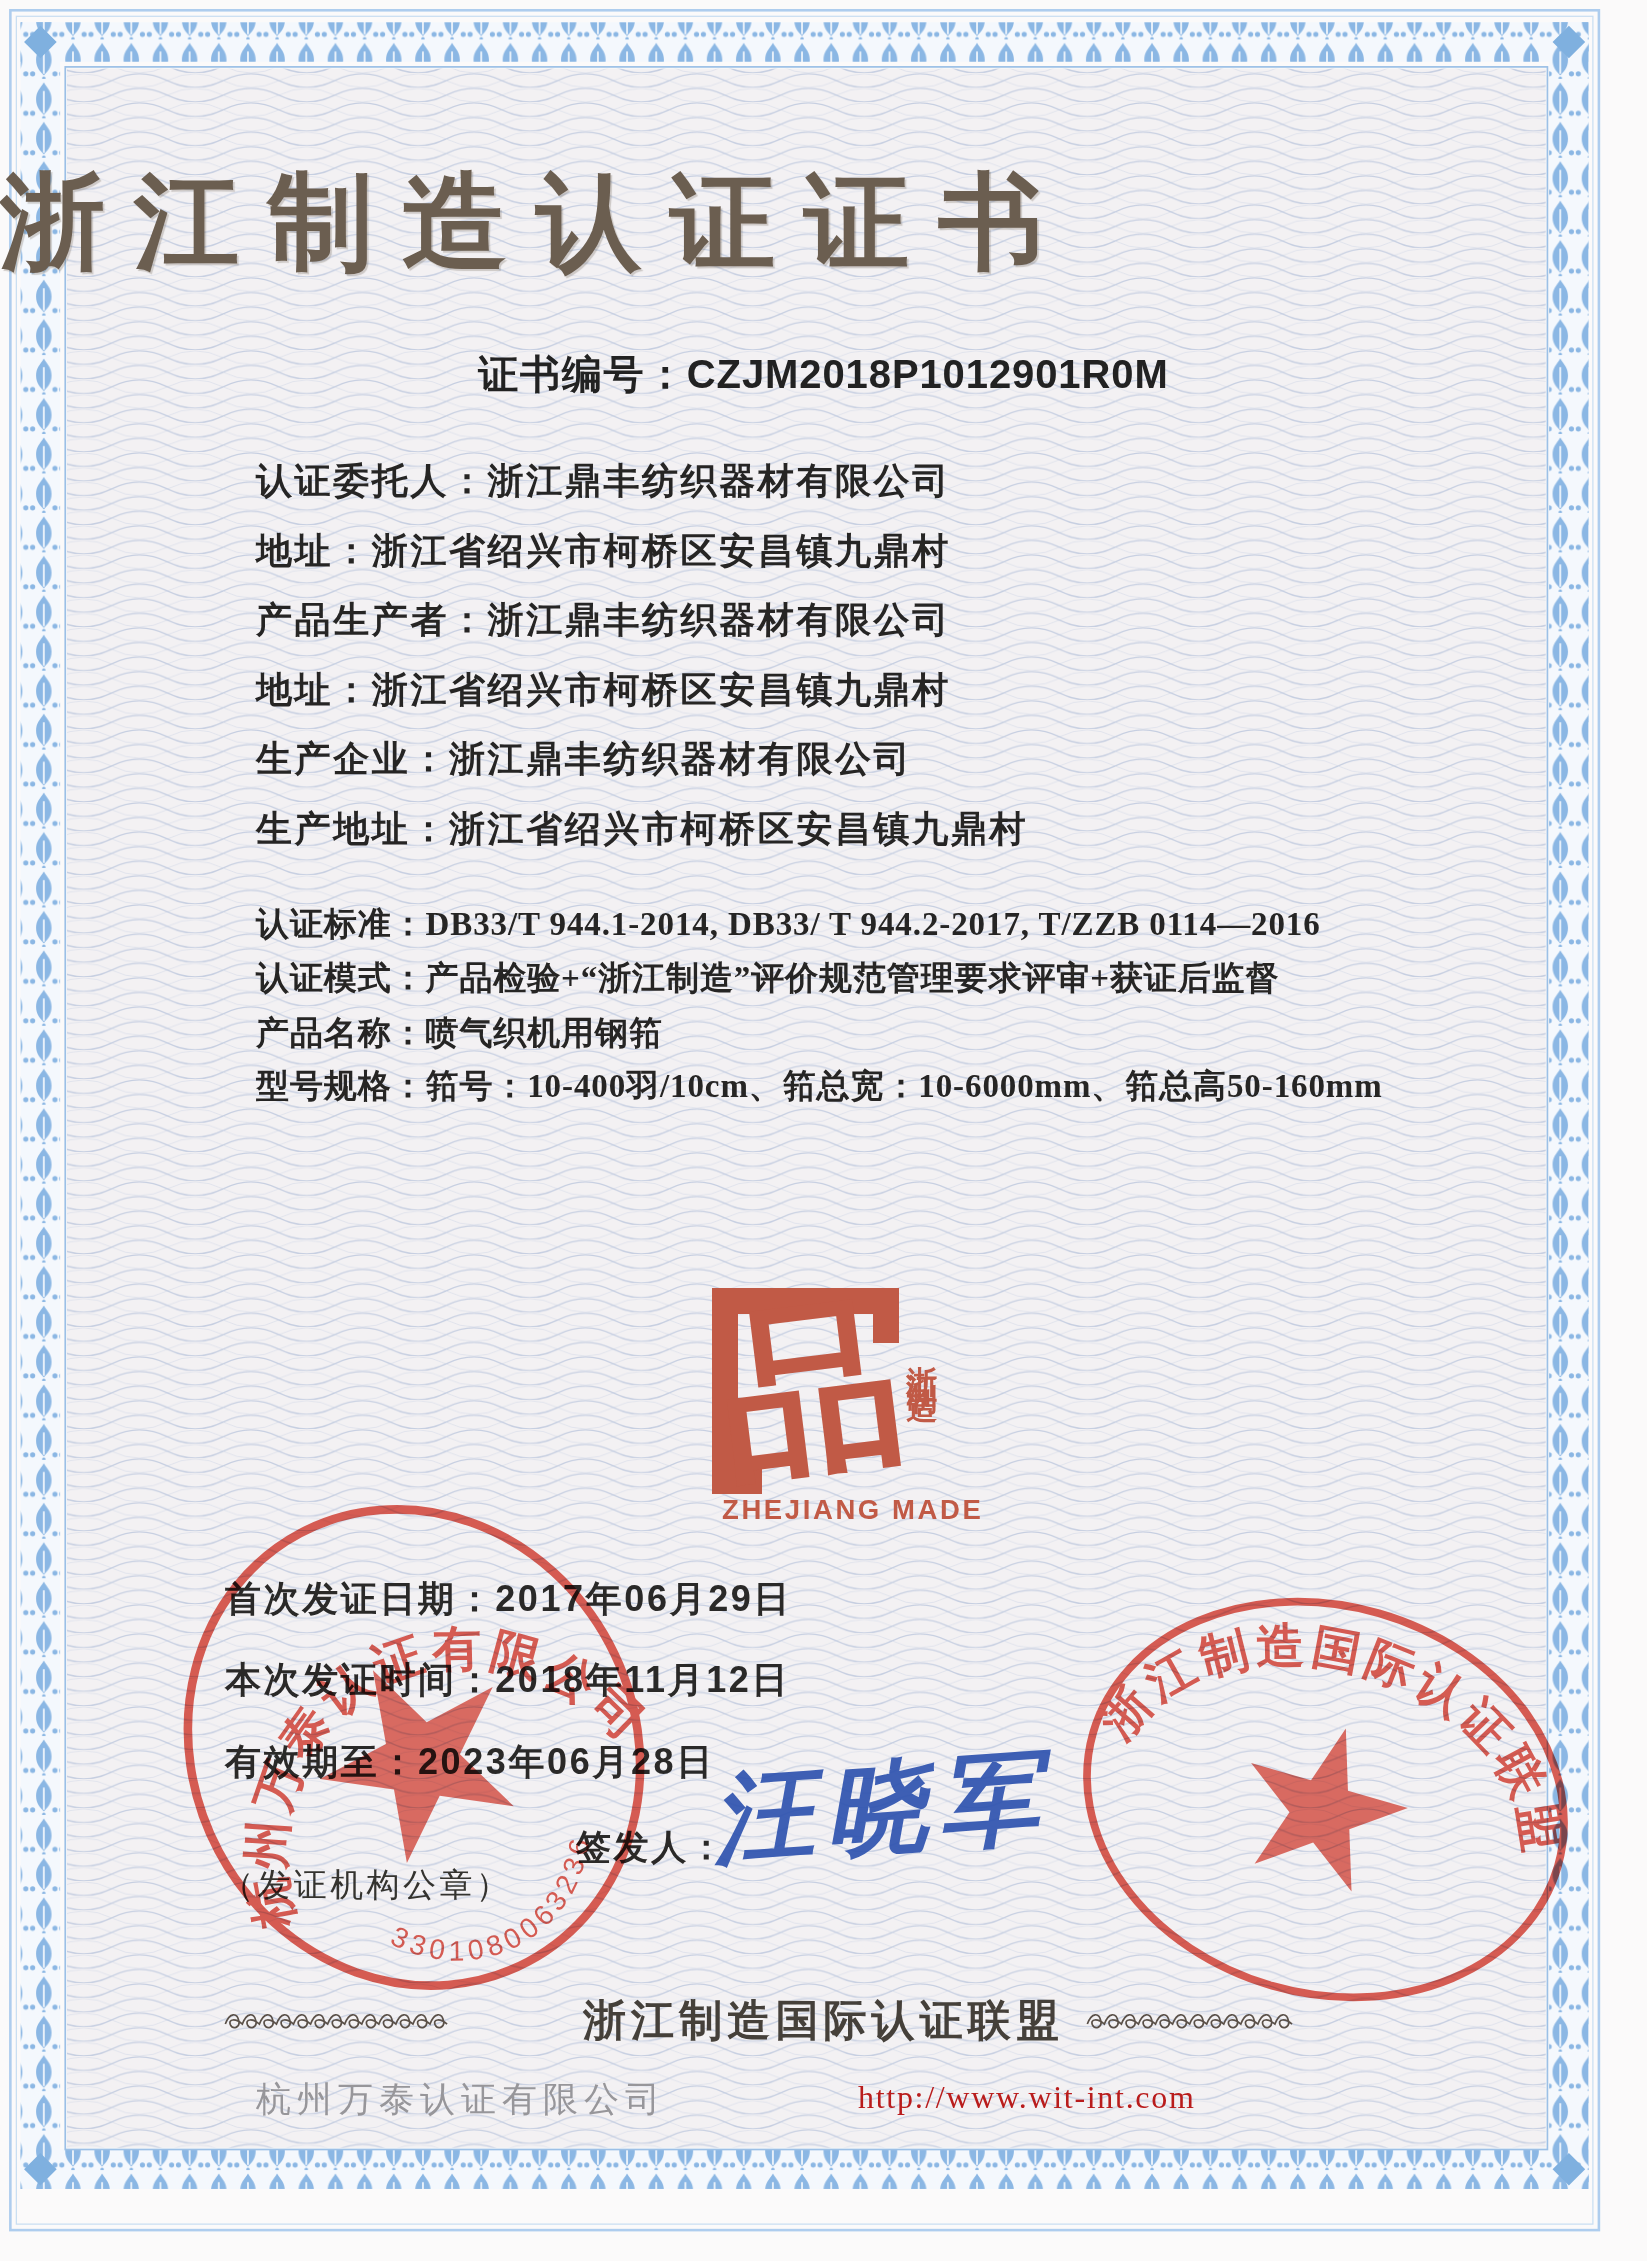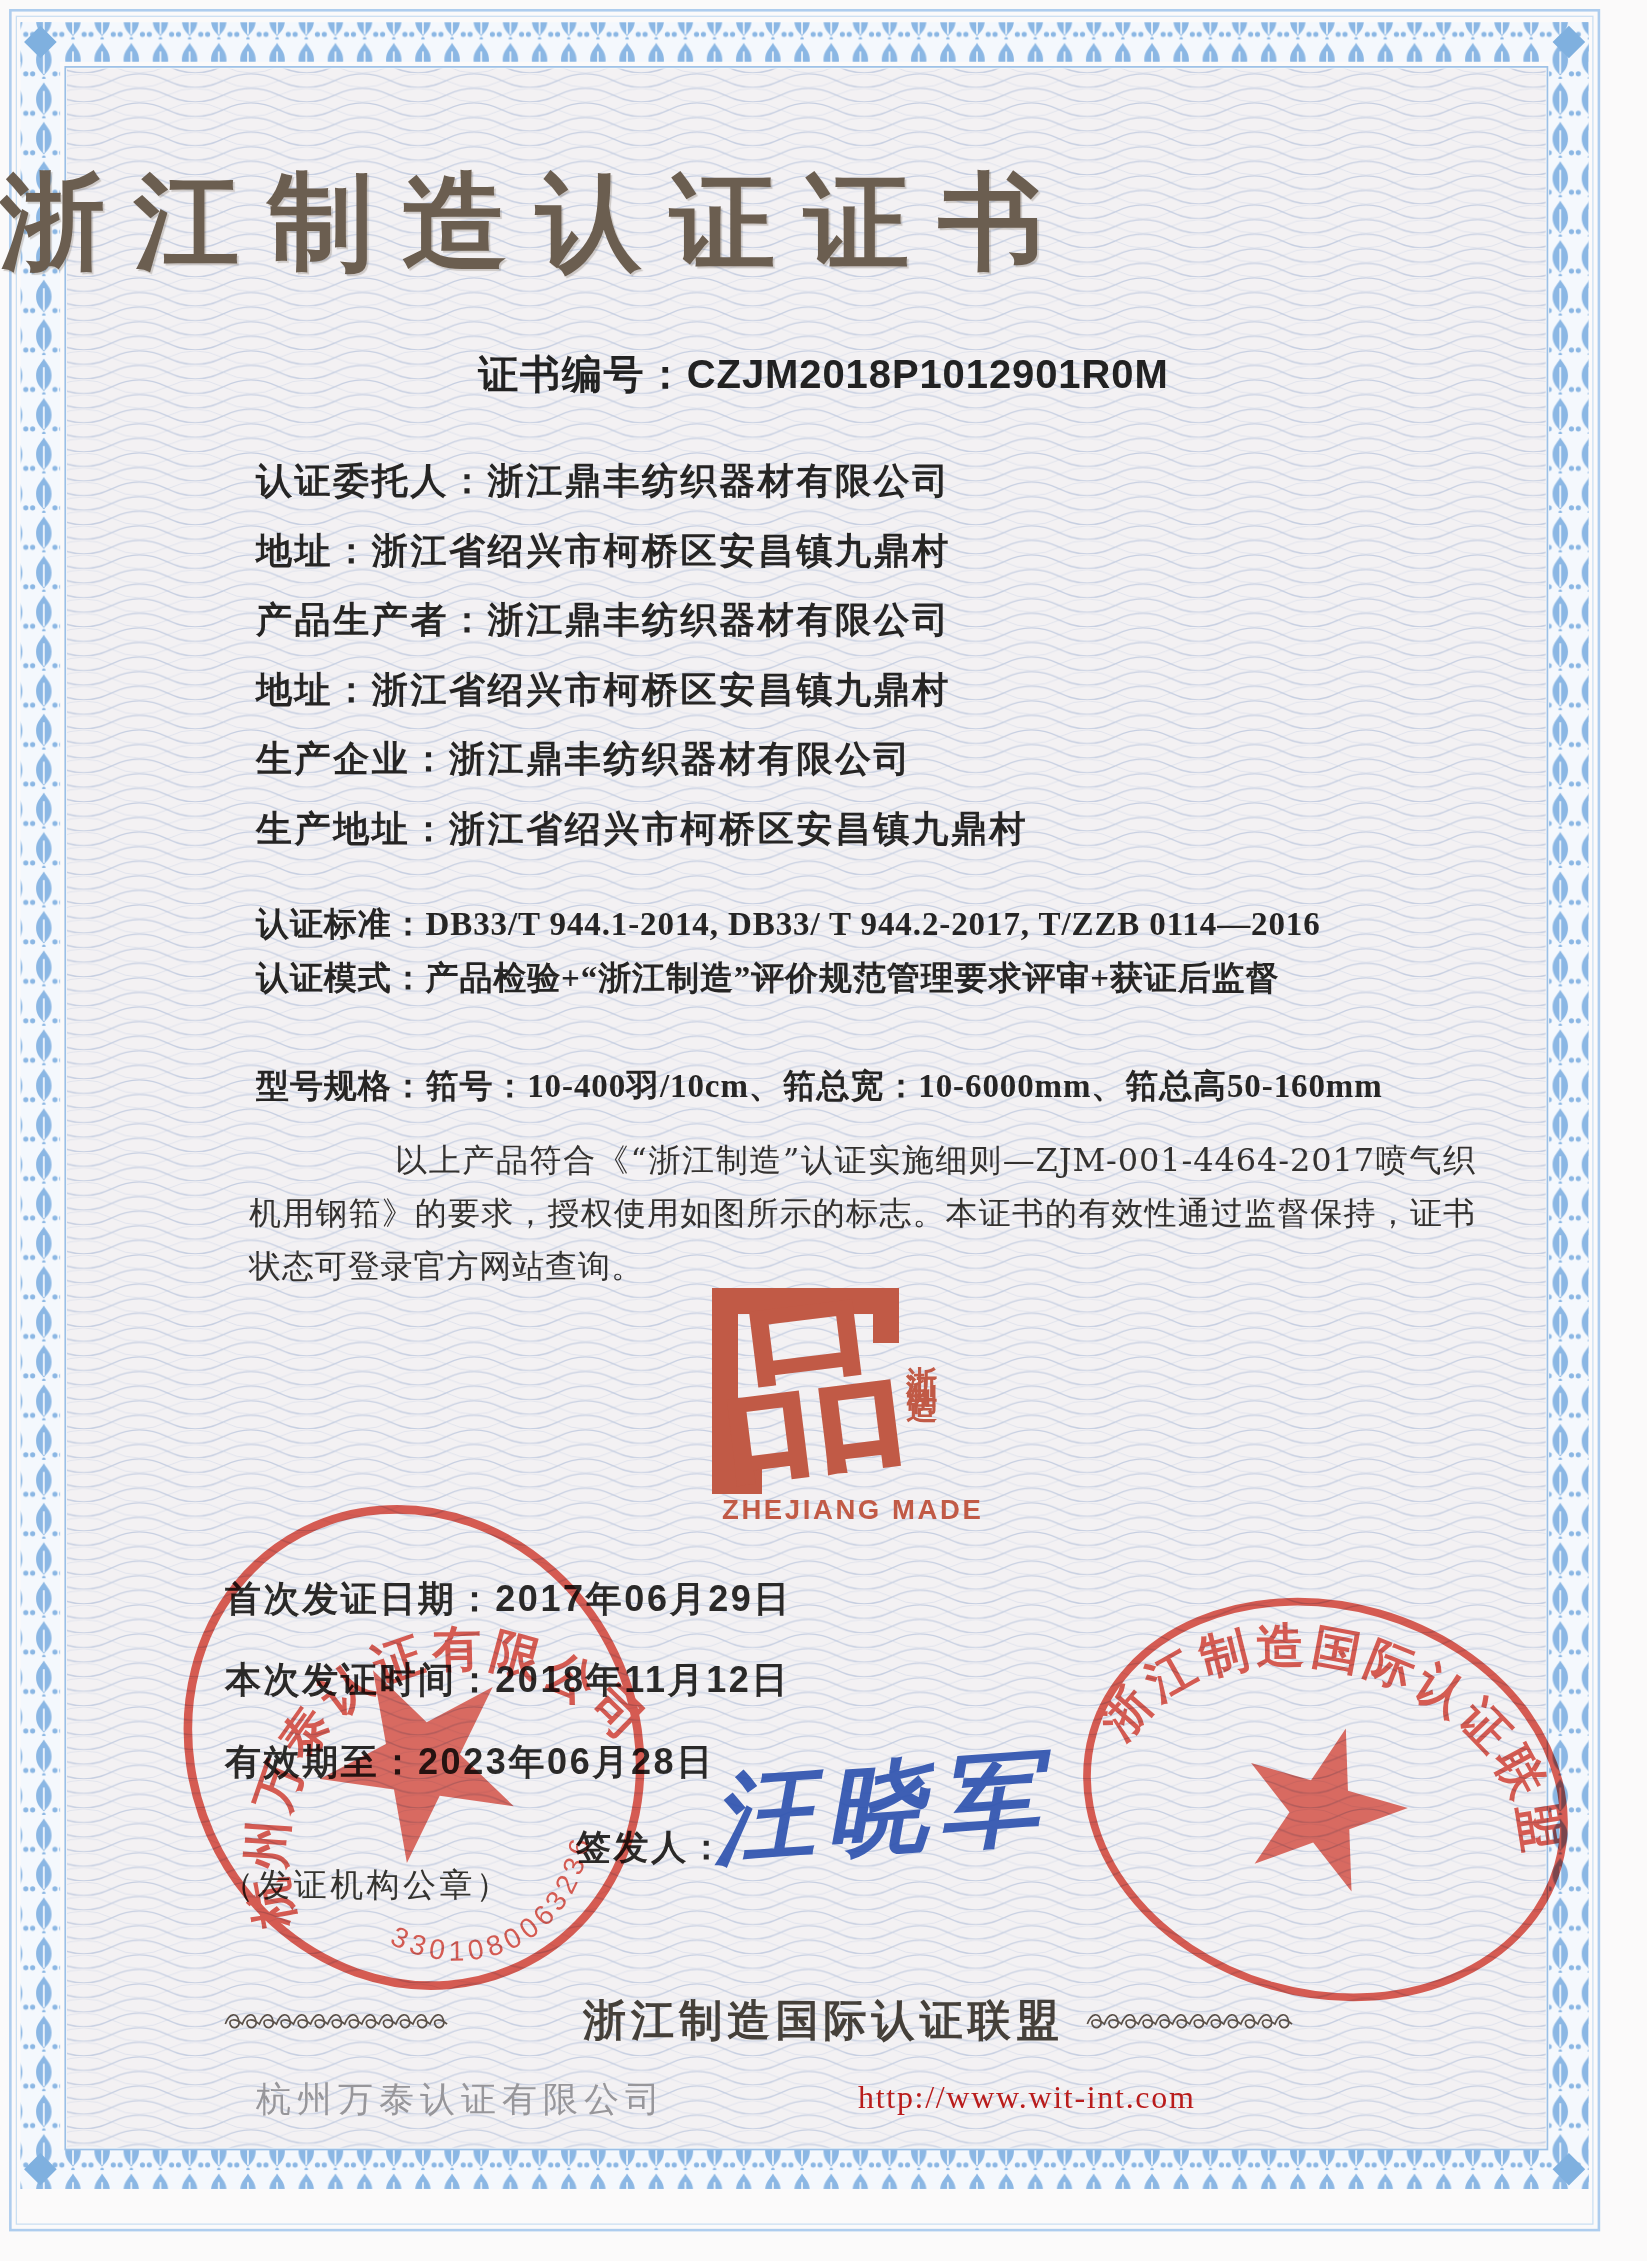--- a/index.html
+++ b/index.html
@@ -141,25 +141,27 @@
   <div class="abs info-line" style="top:805px">
     <span>生产地址：</span><span>浙江省绍兴市柯桥区安昌镇九鼎村</span>
   </div>
 
   <div class="abs detail-line" style="top:902px">
     <span>认证标准：</span><span>DB33/T 944.1-2014, DB33/ T 944.2-2017, T/ZZB 0114—2016</span>
   </div>
   <div class="abs detail-line" style="top:956px">
     <span>认证模式：</span><span>产品检验+“浙江制造”评价规范管理要求评审+获证后监督</span>
   </div>
+  <div class="abs detail-line" style="top:1011px">
+    <span>产品名称：</span><span>喷气织机用钢筘</span>
+  </div>
   <div class="abs detail-line" style="top:1064px">
     <span>型号规格：</span><span>筘号：10-400羽/10cm、筘总宽：10-6000mm、筘总高50-160mm</span>
   </div>
 
-  <div class="abs statement">以上产品符合《“浙江制造”认证实施细则—ZJM-001-4464-2017喷气织机用钢筘》的要求，授权使用如图所示的标志。本证书的有效性通过监督保持，证书状态可登录官方网站查询。</div>
 
   <div class="abs logo">
     <div class="bar" style="left:36px;top:12px;width:185px;height:26px;"></div>
     <div class="bar" style="left:197px;top:12px;width:26px;height:55px;"></div>
     <div class="bar" style="left:36px;top:12px;width:26px;height:206px;"></div>
     <div class="bar" style="left:36px;top:192px;width:50px;height:26px;"></div>
     <div class="glyph">品</div>
     <div class="vtext">浙江制造</div>
     <div class="caption">ZHEJIANG MADE</div>
   </div>

